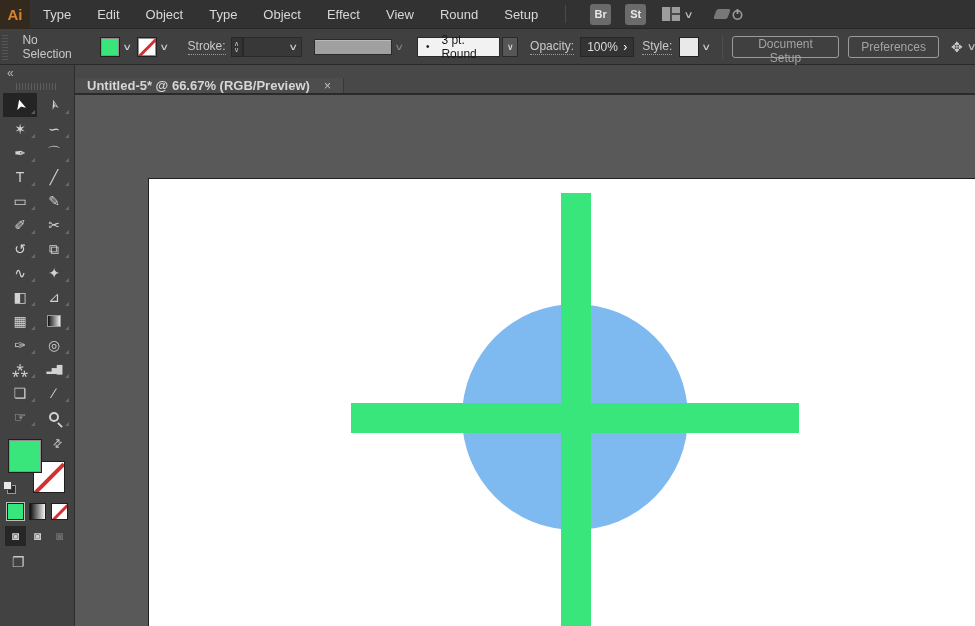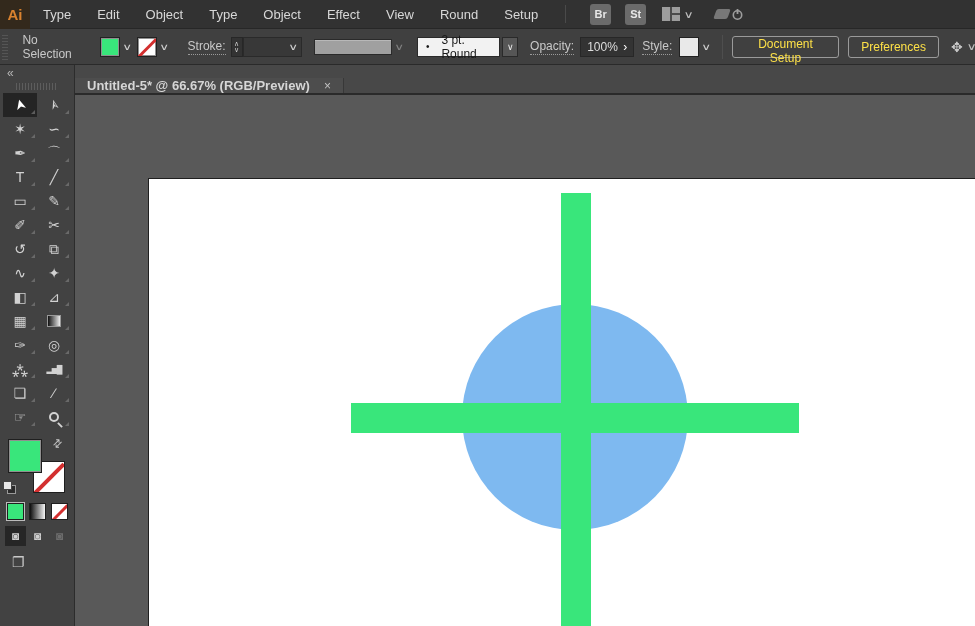--- a/index.html
+++ b/index.html
@@ -49,21 +49,21 @@
                  display:flex; align-items:center; padding:0 8px; }
   .brush-dot { font-size:10px; margin-right:12px; }
   .chev-btn { width:17px; height:20px; background:#565656; border:1px solid #2a2a2a; margin-left:2px;
               display:flex; align-items:center; justify-content:center; color:#eee; font-size:9px; }
   .field-dark { width:58px; height:20px; background:#333; border:1px solid #272727; display:flex;
                 align-items:center; padding:0 6px; color:#ddd; }
   .field-dark .exp { margin-left:auto; color:#fff; font-size:12px; }
   .style-swatch { width:20px; height:20px; background:#e9e9e9; border:1px solid #222; }
   .cb-sep { width:1px; height:24px; background:#2e2e2e; margin-left:12px; border-right:1px solid #4e4e4e; }
   .cb-btn { height:22px; border:1px solid #9a9a9a; border-radius:3px; background:transparent;
-            color:#fde047; font-size:12px; padding:0 12px; margin-left:9px; font-family:inherit; }
+            color:#a3a3a3; font-size:12px; padding:0 12px; margin-left:9px; font-family:inherit; }
   .selsim { margin-left:12px; color:#c9c9c9; font-size:14px; display:flex; align-items:center; }
 
   
   .main { flex:1; display:flex; min-height:0; }
 
   
   .toolbar { width:75px; background:#424242; border-right:1px solid #2c2c2c; flex:0 0 auto;
              display:flex; flex-direction:column; }
   .tb-collapse { color:#b5b5b5; font-size:12px; padding:2px 0 0 7px; height:16px; line-height:12px; }
   .tb-grip { height:7px; margin:2px 16px 3px 16px;

